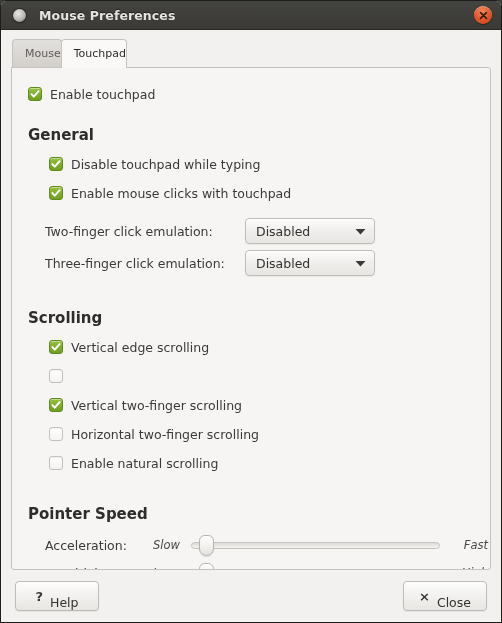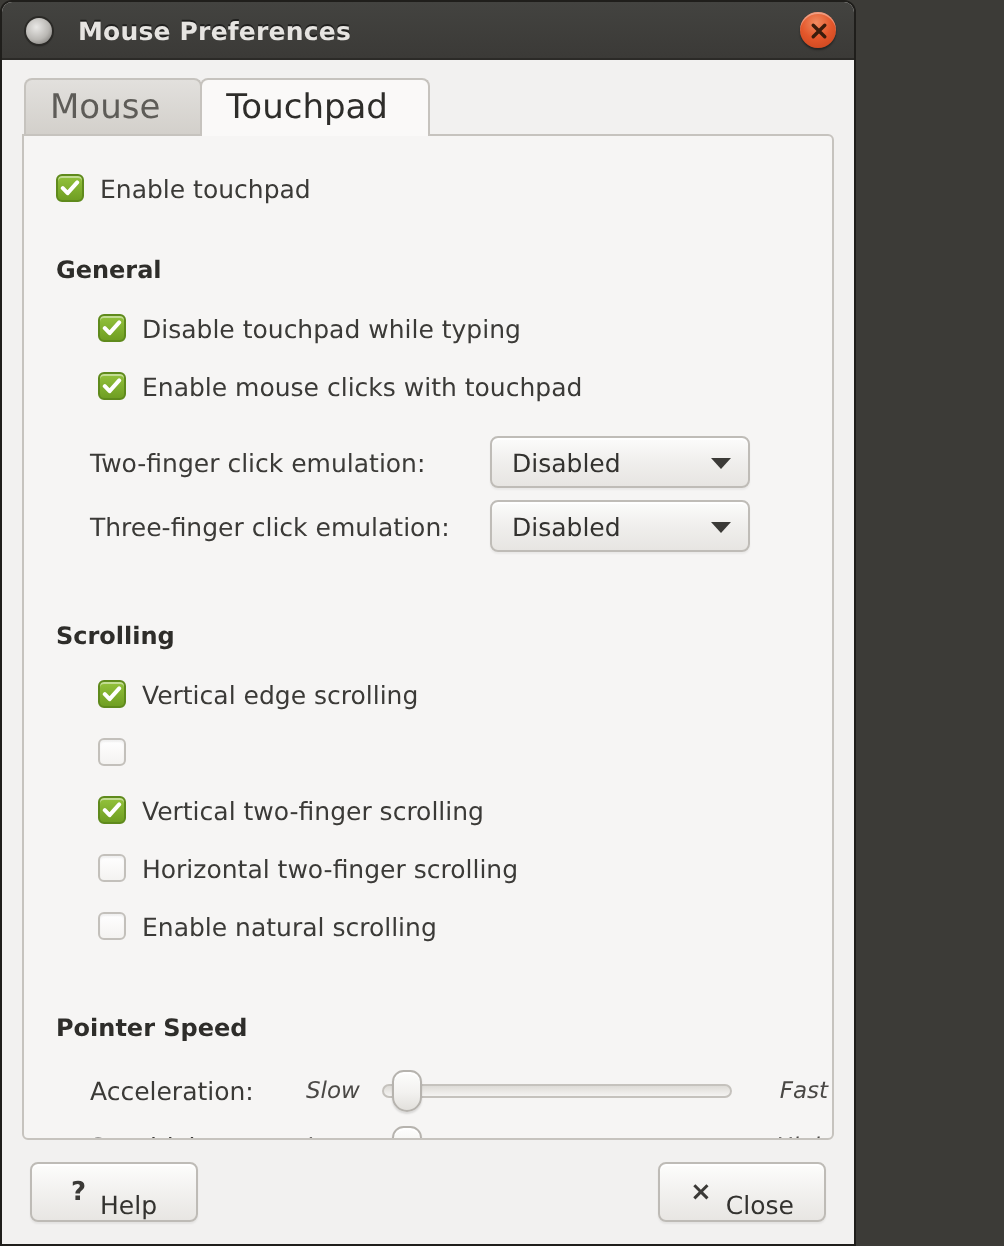--- a/index.html
+++ b/index.html
@@ -10,21 +10,21 @@
   body {
     width: 502px;
     height: 623px;
     font-family: "DejaVu Sans", "Liberation Sans", sans-serif;
     -webkit-font-smoothing: antialiased;
     overflow: hidden;
   }
 
   .window {
     position: relative;
-    width: 428px;
+    width: 502px;
     height: 623px;
     box-sizing: border-box;
     background: #f2f1f0;
     border: 1px solid #1f1e1b;
     border-radius: 6px 6px 0 0;
     overflow: hidden;
     display: flex;
     flex-direction: column;
   }
 
@@ -83,23 +83,23 @@
   }
   .tabstrip {
     display: flex;
     align-items: flex-end;
     height: 29px;
     position: relative;
     z-index: 2;
     padding-left: 1px;
   }
   .tab {
-    font-size: 17px;
+    font-size: 11px;
     color: #3c3b37;
-    padding: 5px 20px 5px 12px;
+    padding: 5px 0 5px 12px;
     height: 28px;
     box-sizing: border-box;
     line-height: 18px;
     border: 1px solid #c6c3be;
     border-bottom: none;
     border-radius: 4px 4px 0 0;
     cursor: pointer;
     position: relative;
     white-space: nowrap;
   }
@@ -131,21 +131,21 @@
 
   
   .row {
     display: flex;
     align-items: center;
     height: 24px;
   }
   .row.indent { padding-left: 21px; }
 
   .section-title {
-    font-size: 12px;
+    font-size: 15px;
     font-weight: bold;
     color: #2e2d2a;
     margin: 0;
     height: 24px;
     display: flex;
     align-items: center;
   }
 
   .lbl {
     font-size: 12.5px;

